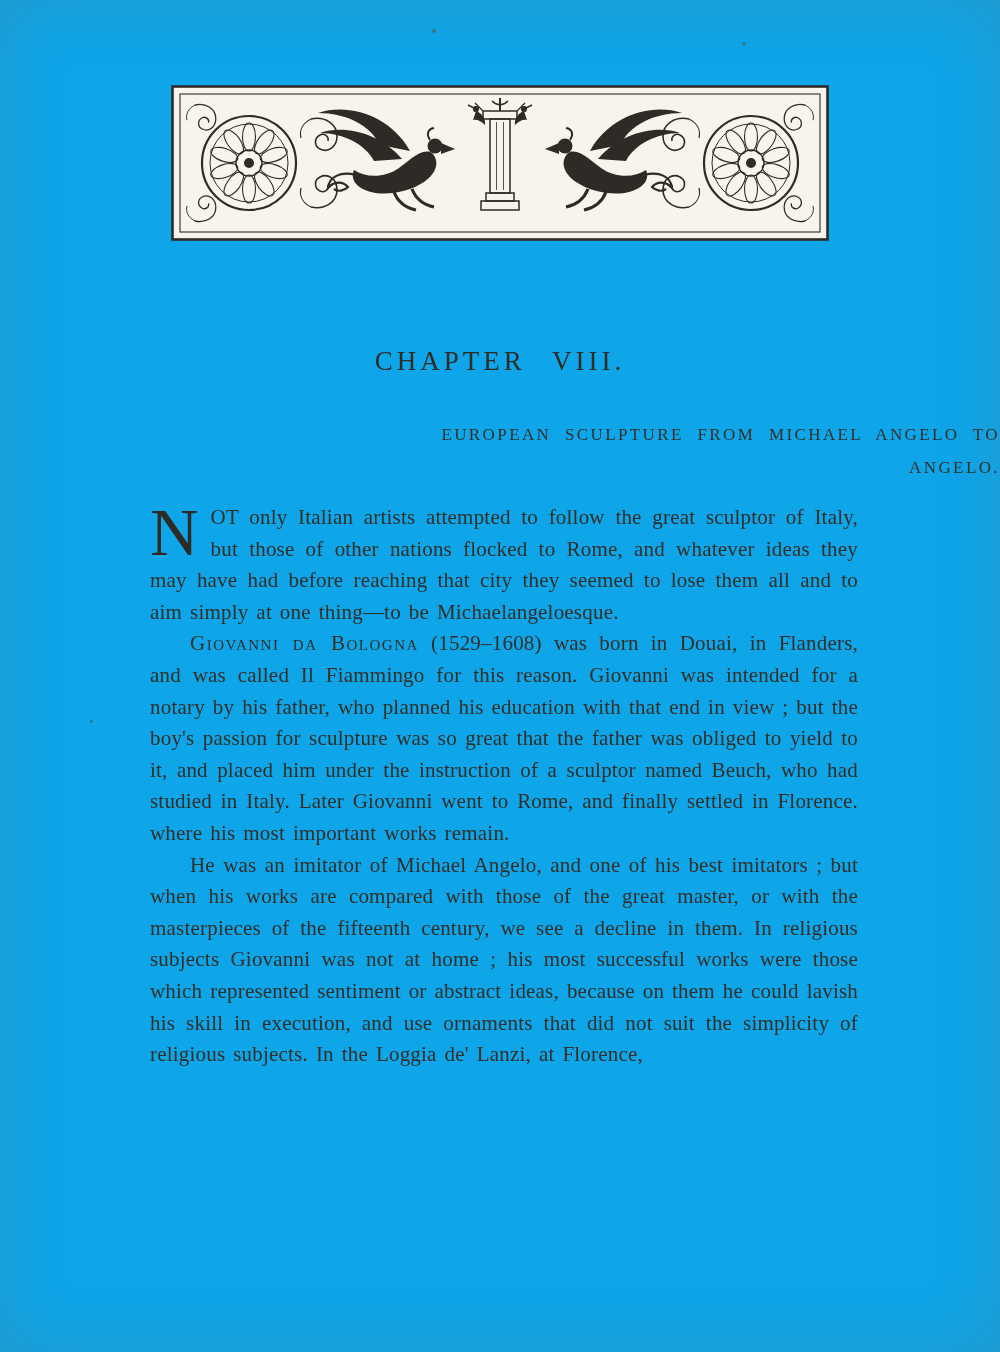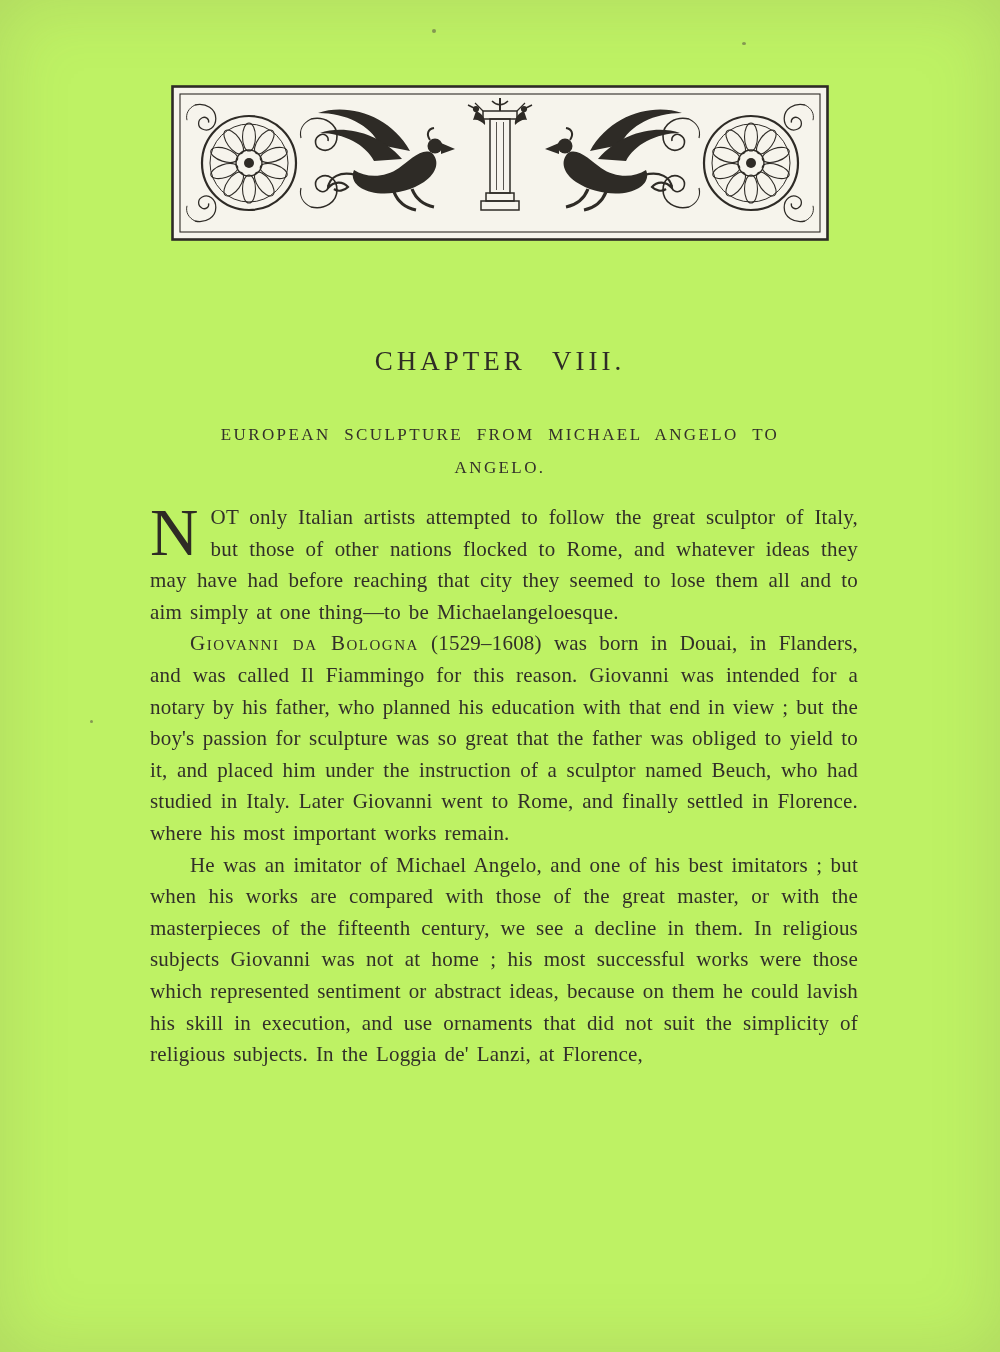--- a/index.html
+++ b/index.html
@@ -2,21 +2,21 @@
 <html><head>
 <meta charset="utf-8">
 <style>
   * { margin:0; padding:0; box-sizing:border-box; }
   html, body { background:#dedbd3; }
   body { width:1000px; height:1352px; font-family:"Liberation Serif","DejaVu Serif",serif; }
 
   .page {
     position:relative;
     width:1000px; height:1352px;
-    background:#bef264;
+    background:#0ea5e9;
     color:#33302a;
     overflow:hidden;
     box-shadow: inset 0 0 70px rgba(120,108,85,0.20);
   }
 
   
   .ornament-wrap {
     position:absolute;
     top:85px; left:171px;
     width:658px; height:156px;
@@ -29,21 +29,21 @@
     font-weight:400;
     font-size:27px;
     letter-spacing:4px;
     word-spacing:16px;
     color:#2f2c26;
   }
 
   .subtitle {
     position:absolute;
     top:418px; left:0; width:100%;
-    text-align:center;
+    text-align:right;
     font-weight:400;
     font-size:17px;
     letter-spacing:2.4px;
     word-spacing:7px;
     line-height:1.95;
     color:#33302a;
   }
   .subline { display:block; }
 
   .body-text {

